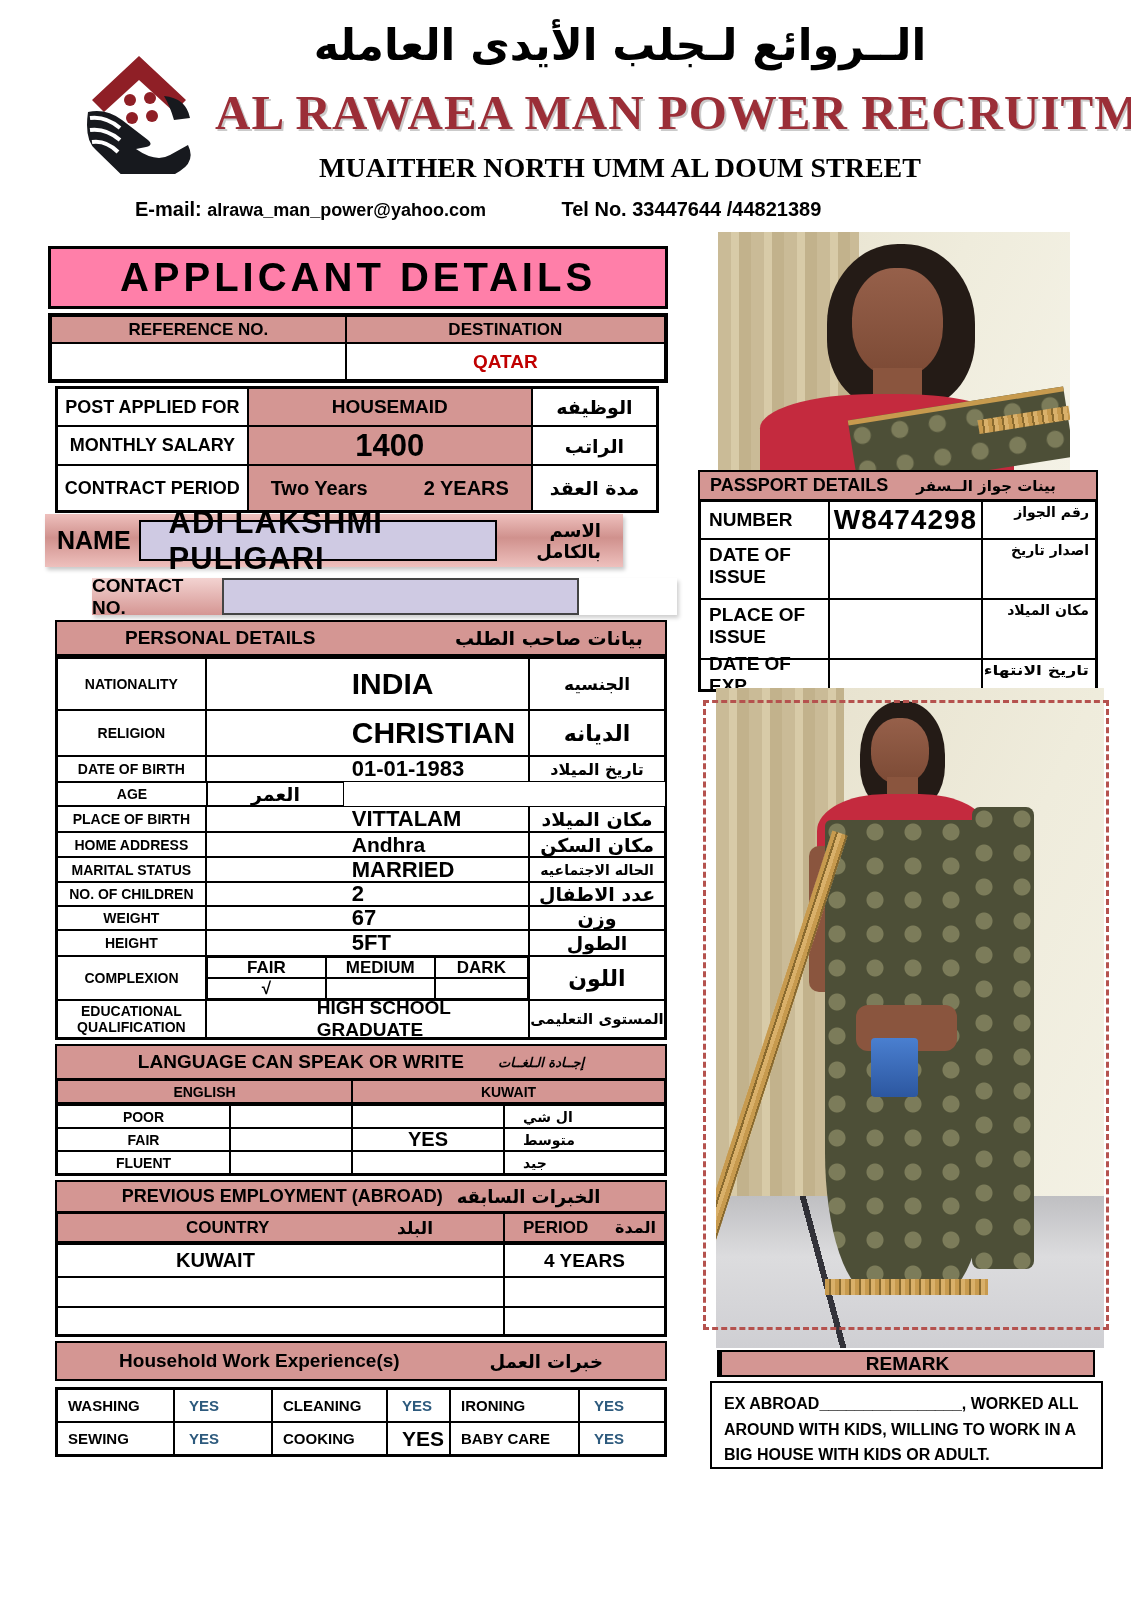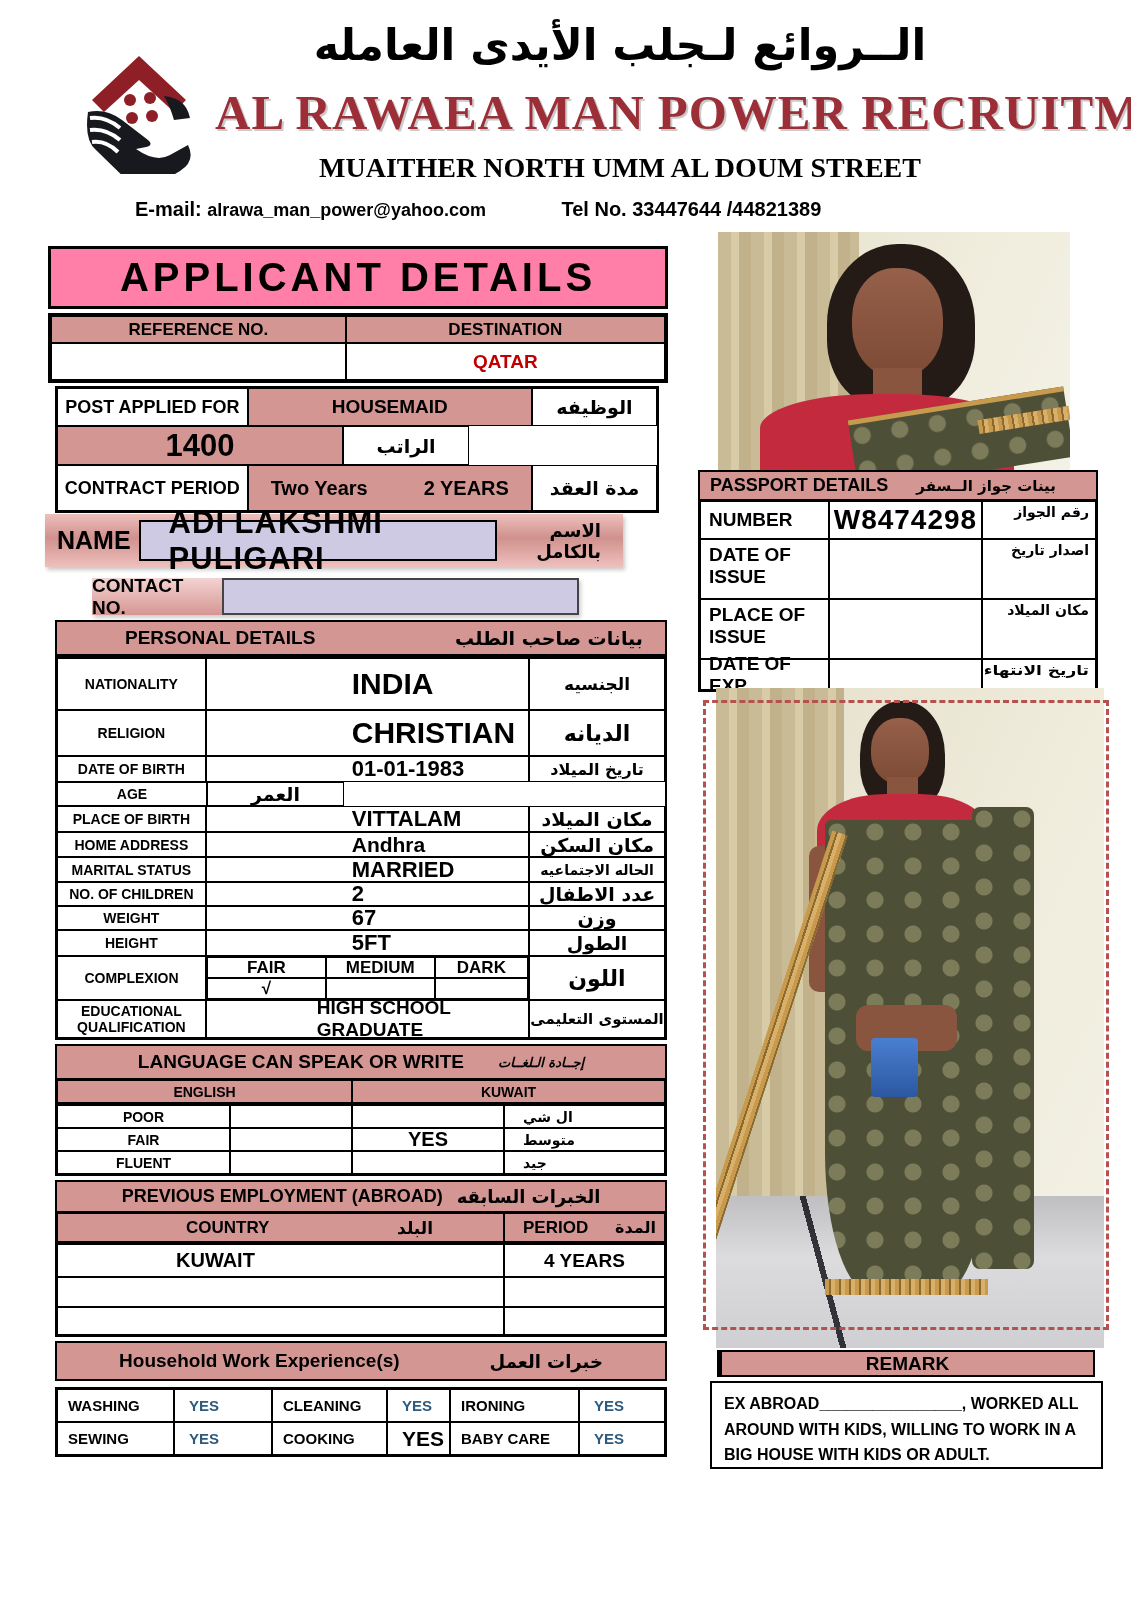--- a/index.html
+++ b/index.html
@@ -47,21 +47,21 @@
 
   
   .name-bar { left:45px; top:514px; width:578px; height:53px;
               background:linear-gradient(#eec0bd,#d0918d 45%,#eec0bd);
               box-shadow:2px 3px 4px #c9c9c9; display:flex; align-items:center; }
   .name-bar .nlabel { font-size:25px; font-weight:bold; margin-left:12px; }
   .name-field { margin-left:8px; width:418px; height:41px; border:2px solid #000;
                 background:#cfcae3; font-size:31px; font-weight:bold; display:flex;
                 align-items:center; padding-left:28px; letter-spacing:1px; }
   .name-bar .nar { margin-left:auto; margin-right:22px; font-size:18px; }
-  .contact-bar { left:92px; top:578px; width:487px; height:37px; display:flex;
+  .contact-bar { left:92px; top:578px; width:585px; height:37px; display:flex;
                  box-shadow:2px 3px 4px #cfcfcf; }
   .contact-bar .clabel { width:130px; background:linear-gradient(#f3d3d1,#d59693);
                          font-size:19px; font-weight:bold; }
   .contact-field { width:357px; background:#cfcae3; border:2px solid #444; }
 
   
   .pd-header { left:55px; top:620px; width:612px; height:36px; border:2px solid #000;
                display:flex; align-items:center; }
   .pd-header .t { font-size:19px; font-weight:bold; margin-left:68px; }
   .pd-header .a { margin-left:auto; margin-right:22px; font-size:19px; }
@@ -205,20 +205,21 @@
     </div>
   </div>
 
   <div class="abs post-tbl">
     <div class="row r1">
       <div class="lbl ctr cellb">POST APPLIED FOR</div>
       <div class="val rose ctr cellb" style="font-size:19px;">HOUSEMAID</div>
       <div class="arc ar ctr cellb">الوظيفه</div>
     </div>
     <div class="row r2">
+      <div class="lbl ctr cellb">MONTHLY SALARY</div>
       <div class="val rose ctr cellb" style="font-size:31px;">1400</div>
       <div class="arc ar ctr cellb">الراتب</div>
     </div>
     <div class="row r3">
       <div class="lbl ctr cellb">CONTRACT PERIOD</div>
       <div class="val rose cellb contract-val">
         <span style="font-size:20px;">Two Years</span>
         <span style="font-size:20px;">2 YEARS</span>
       </div>
       <div class="arc ar ctr cellb">مدة العقد</div>

